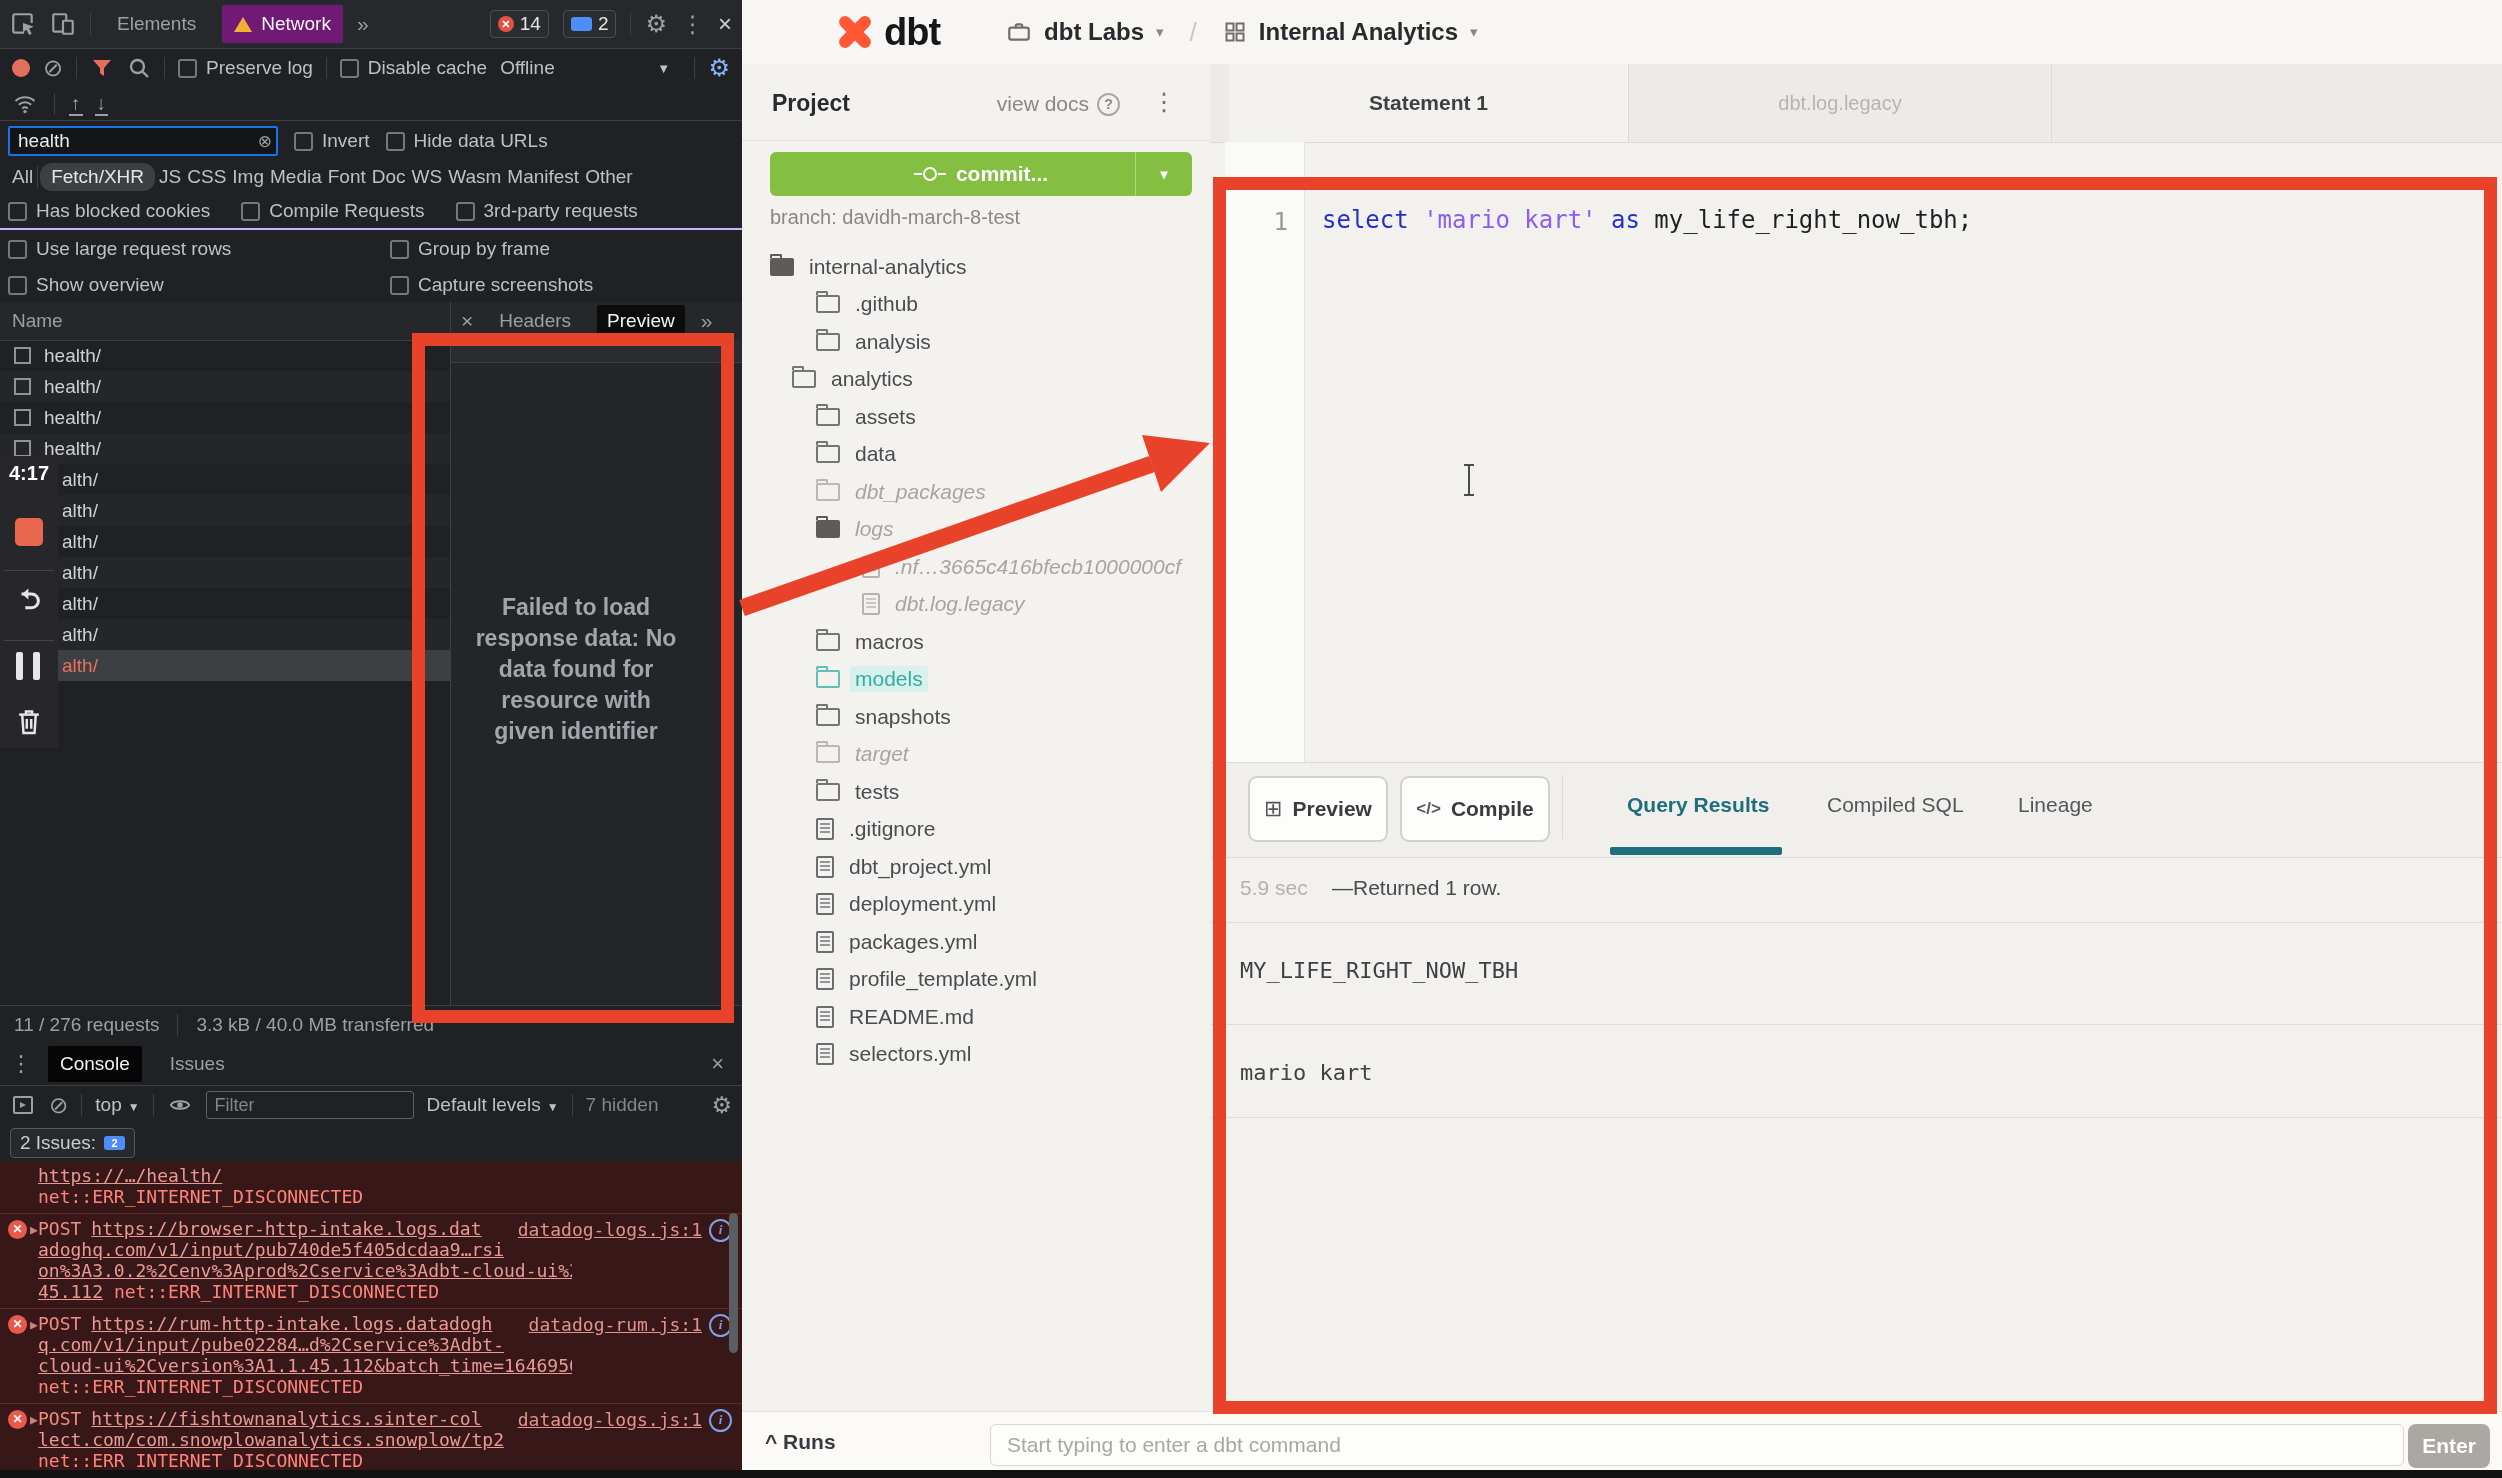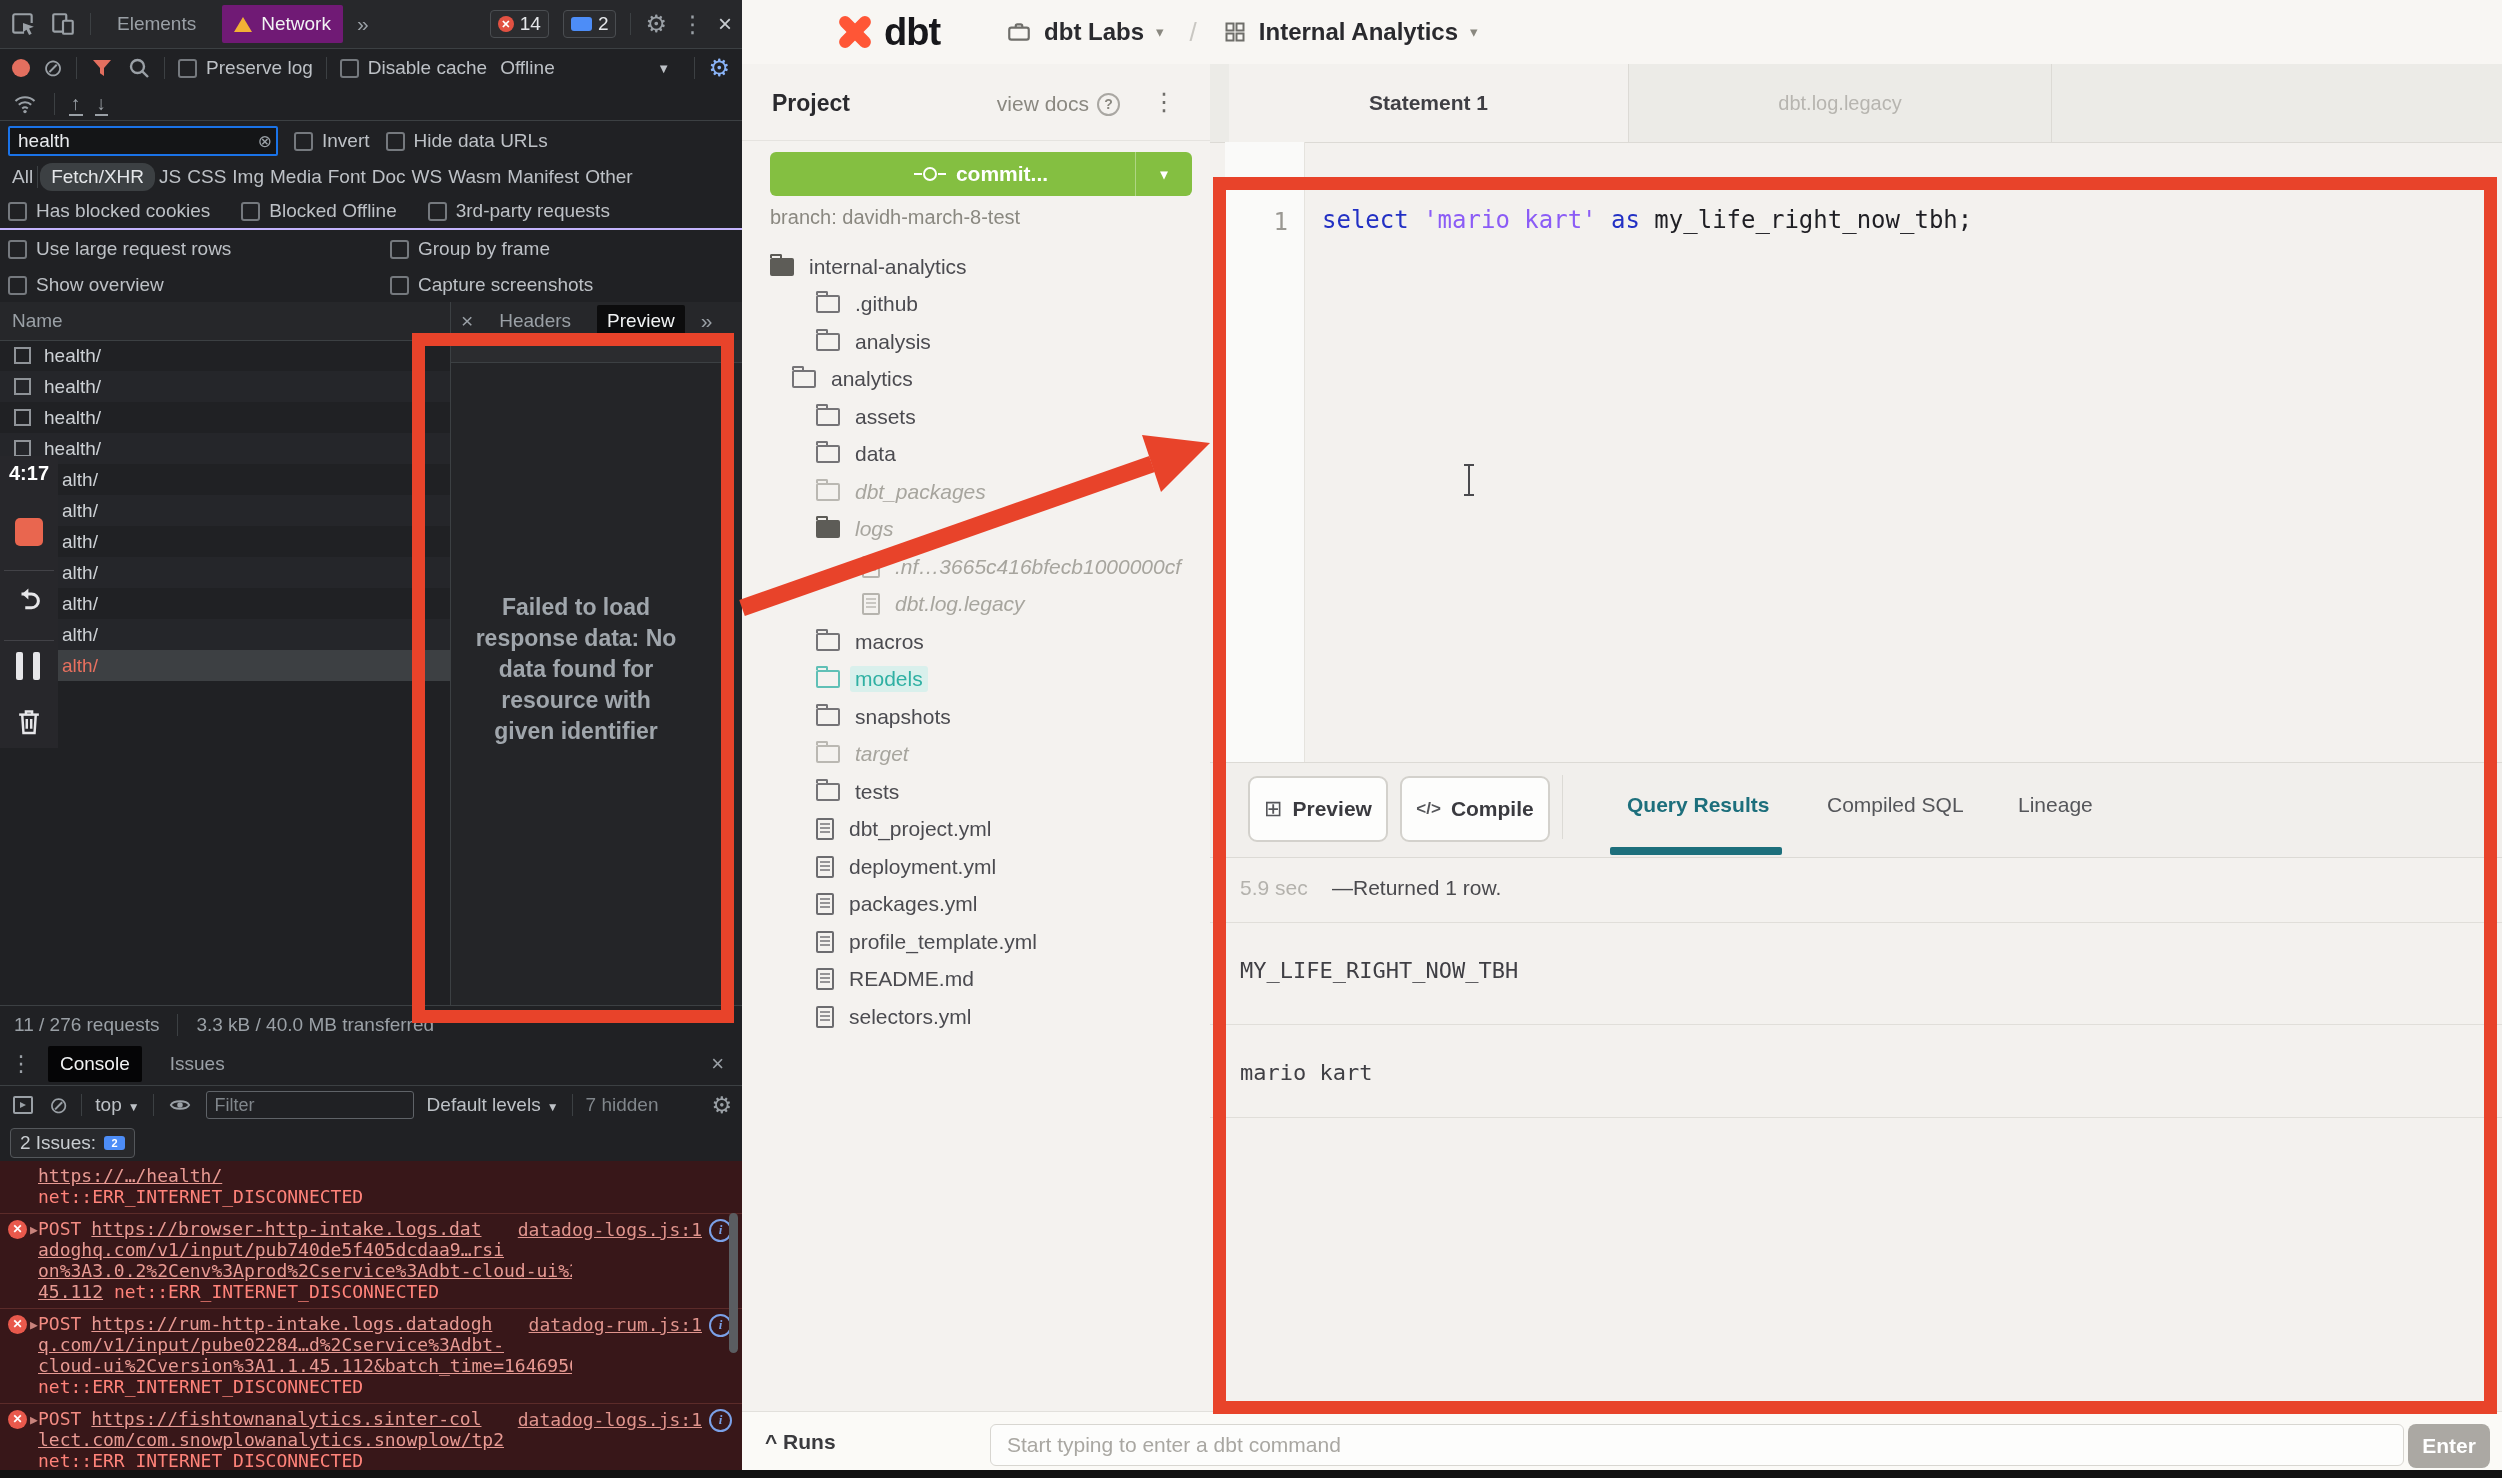--- a/index.html
+++ b/index.html
@@ -296,21 +296,21 @@
         <span class="chip">Other</span>
       </div>
 
     <div id="dt-blocked" class="dtrow">
       <span class="cbitem">
           <span class="cb"></span>
           <span>Has blocked cookies</span>
         </span>
       <span class="cbitem">
           <span class="cb"></span>
-          <span>Blocked Offline</span>
+          <span>Compile Requests</span>
         </span>
       <span class="cbitem">
           <span class="cb"></span>
           <span>3rd-party requests</span>
         </span>
     </div>
 
     <div id="dt-opt1" class="dtrow">
       <span class="cbitem optL">
           <span class="cb"></span>
@@ -603,20 +603,24 @@
           <div class="tree-row ital" style="padding-left: 74px;">
             <span class="dicon"></span>
             <span class="tlabel">target</span>
           </div>
           <div class="tree-row" style="padding-left: 74px;">
             <span class="dicon"></span>
             <span class="tlabel">tests</span>
           </div>
           <div class="tree-row" style="padding-left: 74px;">
             <span class="ficon"></span>
+            <span class="tlabel">.gitignore</span>
+          </div>
+          <div class="tree-row" style="padding-left: 74px;">
+            <span class="ficon"></span>
             <span class="tlabel">dbt_project.yml</span>
           </div>
           <div class="tree-row" style="padding-left: 74px;">
             <span class="ficon"></span>
             <span class="tlabel">deployment.yml</span>
           </div>
           <div class="tree-row" style="padding-left: 74px;">
             <span class="ficon"></span>
             <span class="tlabel">packages.yml</span>
           </div>

